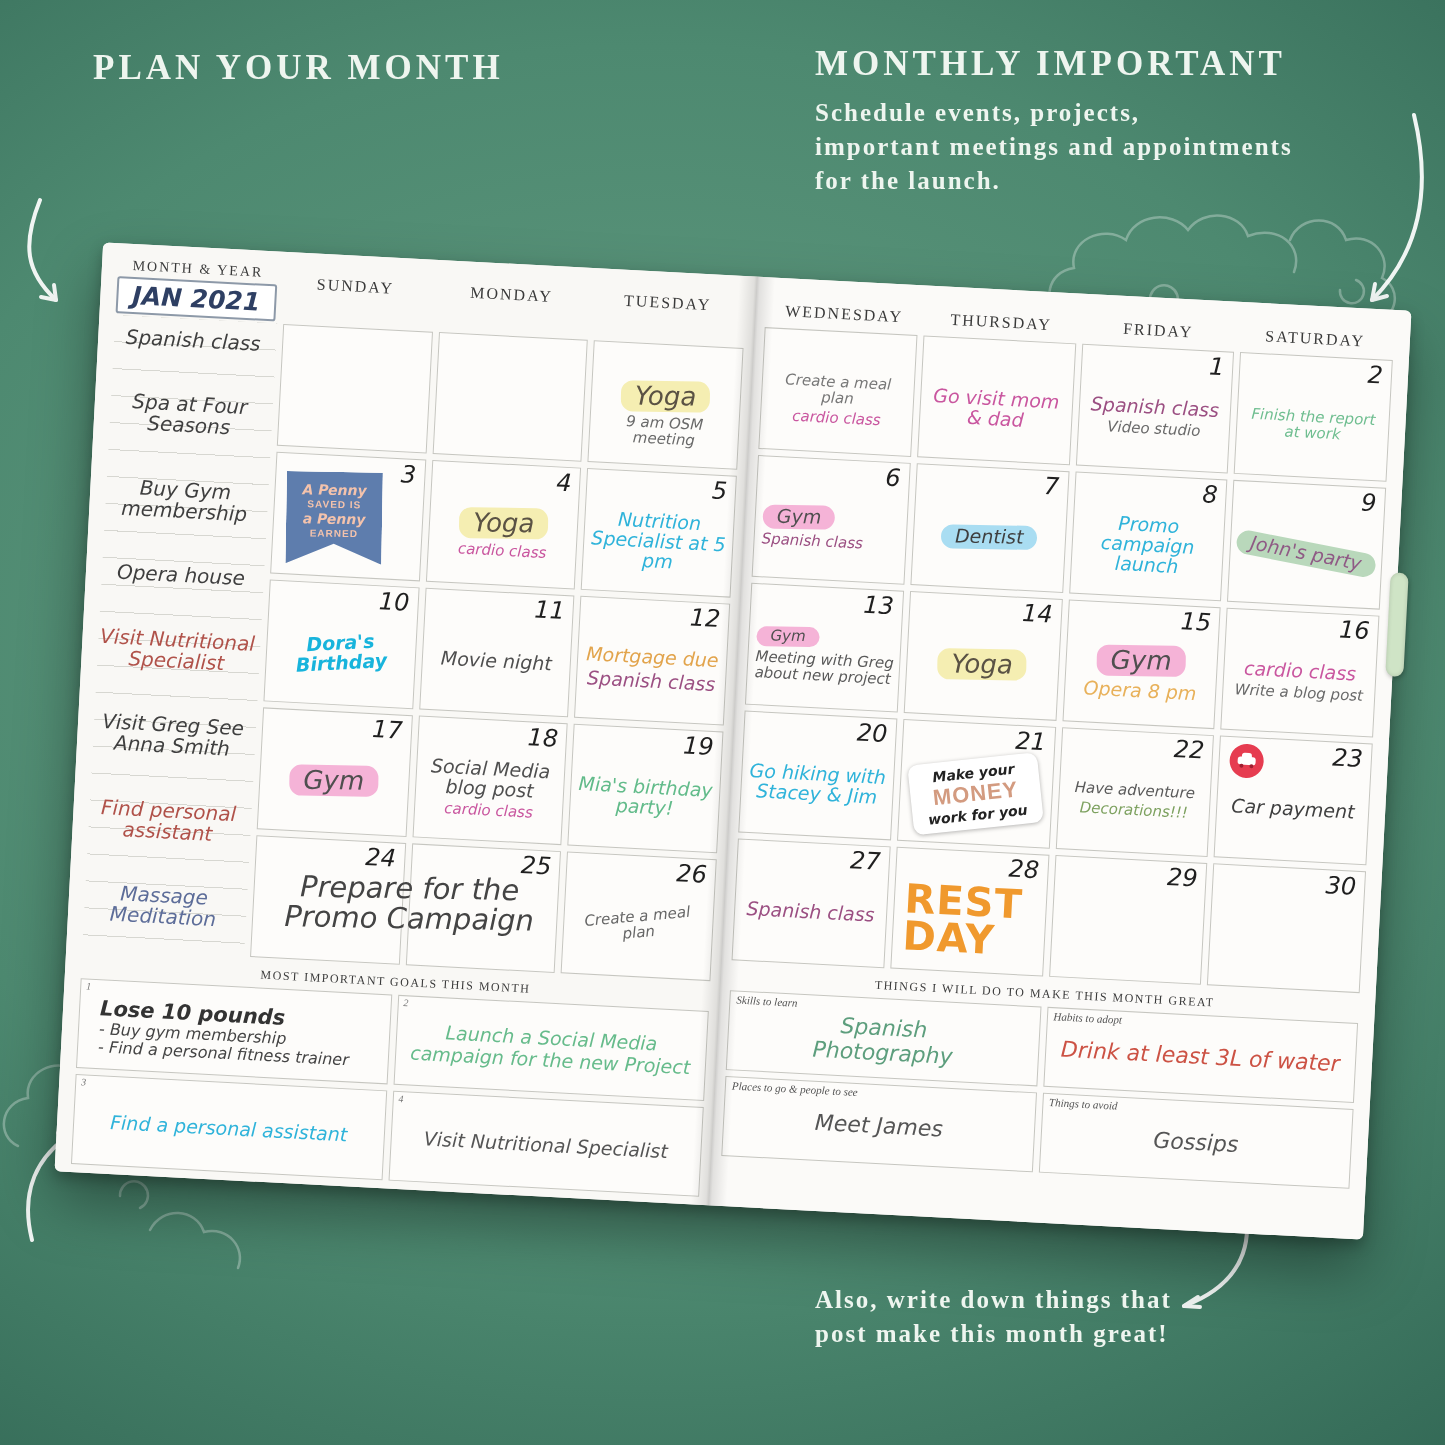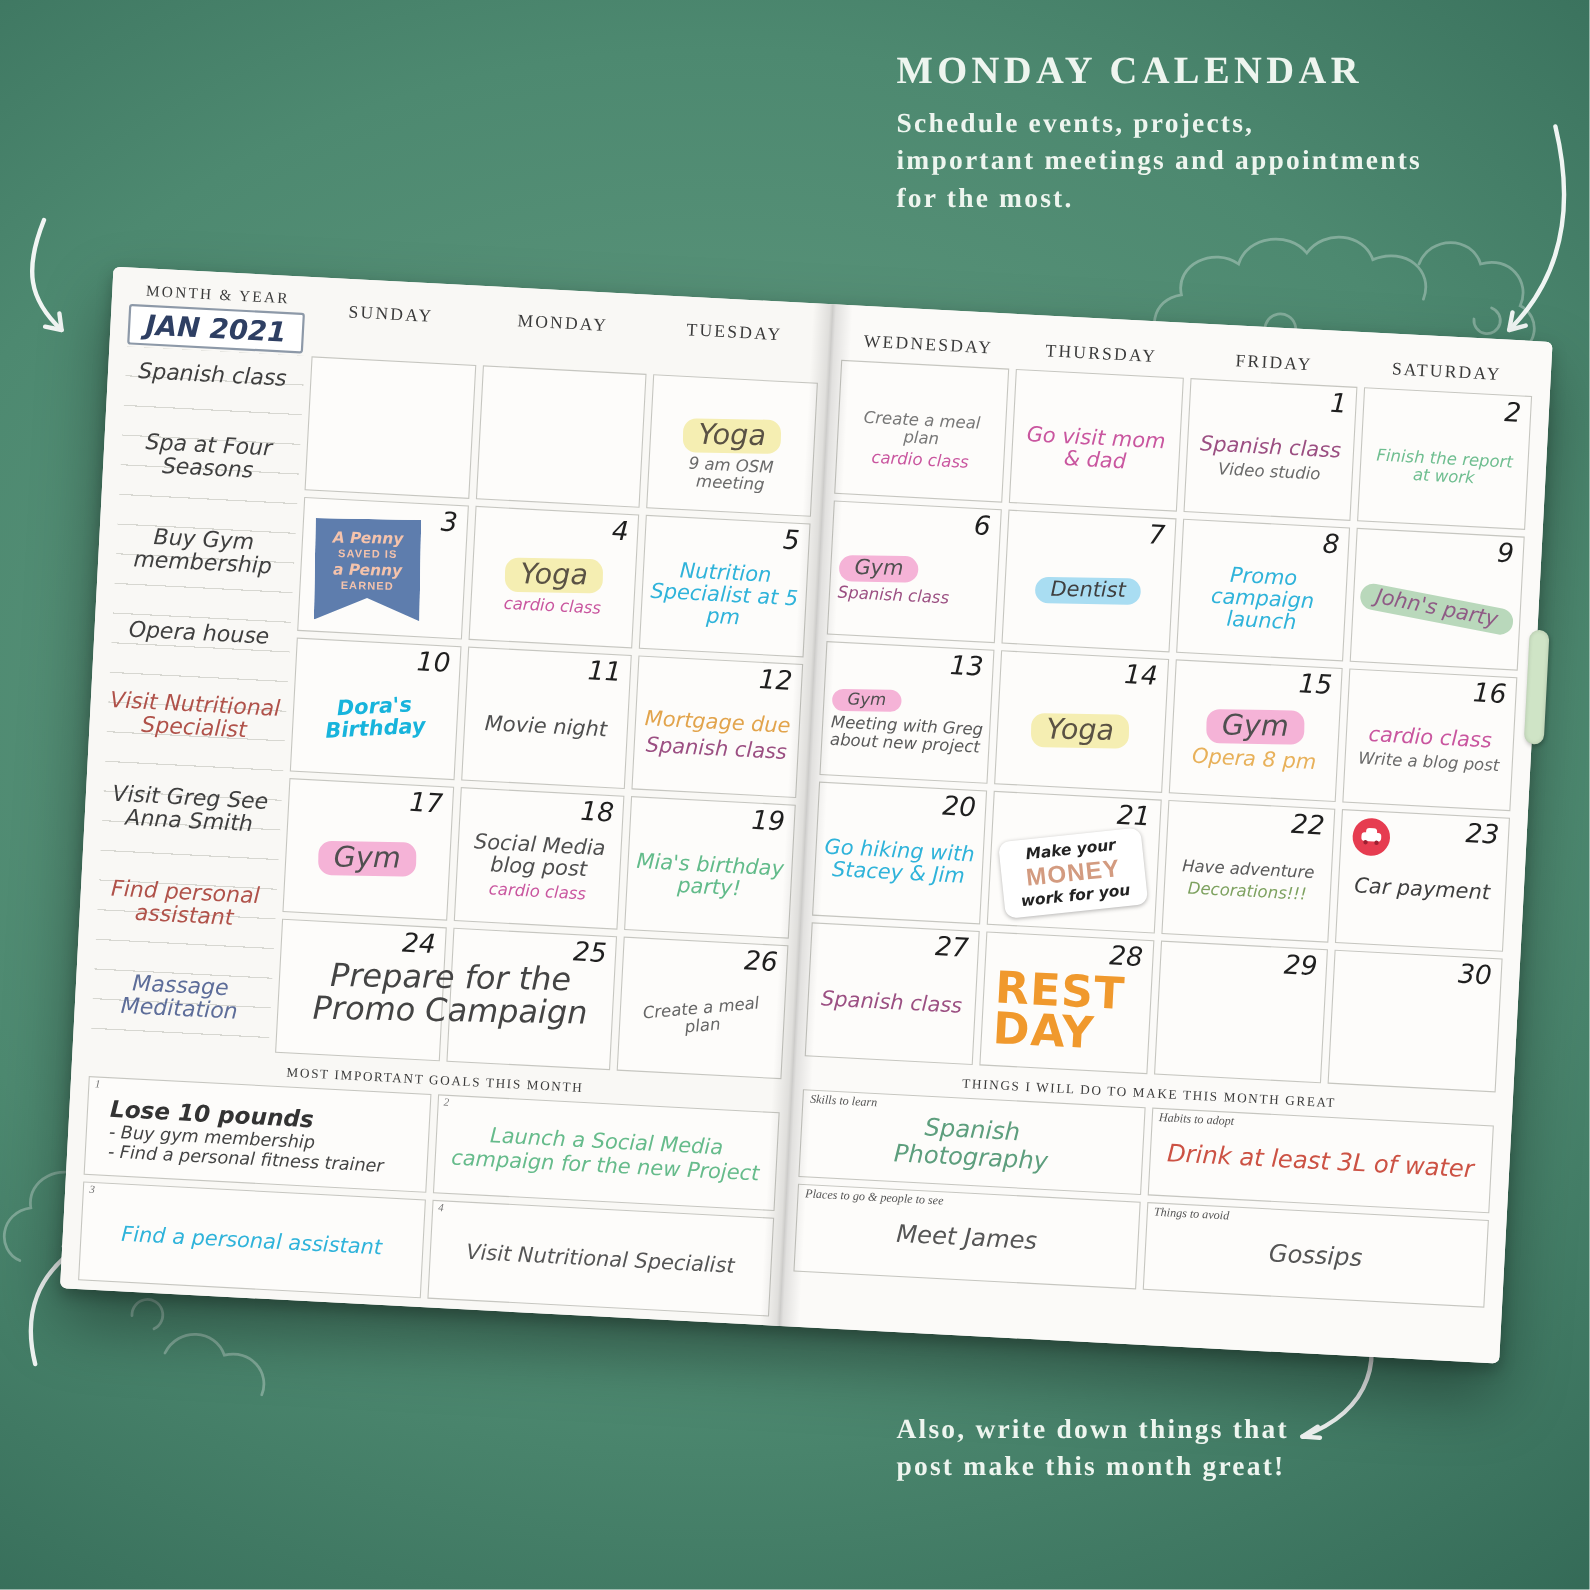--- a/index.html
+++ b/index.html
@@ -114,26 +114,27 @@
       <path d="M1290 240 c10 -26 48 -26 56 0 c26 -8 46 16 36 38 c20 10 16 40 -8 44"></path>
       <path d="M1340 290 a12 12 0 1 0 16 -10"></path>
       <path d="M18 1146 c-22 -10 -18 -44 10 -48 c-4 -26 28 -42 50 -26 c8 -24 44 -28 60 -8 c18 -20 52 -14 58 10 c28 -10 52 12 42 36"></path>
       <path d="M120 1196 a14 14 0 1 1 20 12"></path>
       <path d="M150 1230 c12 -24 46 -22 54 2 c24 -6 42 16 34 36"></path>
     </g>
   </g>
 </svg>
 
 <div class="note" id="note-tl">
+  <h1>PLAN YOUR MONTH</h1>
 </div>
 <div class="note" id="note-tr">
-  <h1>MONDAY CALENDAR</h1>
+  <h1>MONTHLY IMPORTANT</h1>
   <p>Schedule events, projects,
 important meetings and appointments
-for the most.</p>
+for the launch.</p>
 </div>
 <div class="note" id="note-bl">
 </div>
 <div class="note" id="note-br">
   <p>Also, write down things that
 post make this month great!</p>
 </div>
 
 <div class="book">
   <div class="page page-left">

